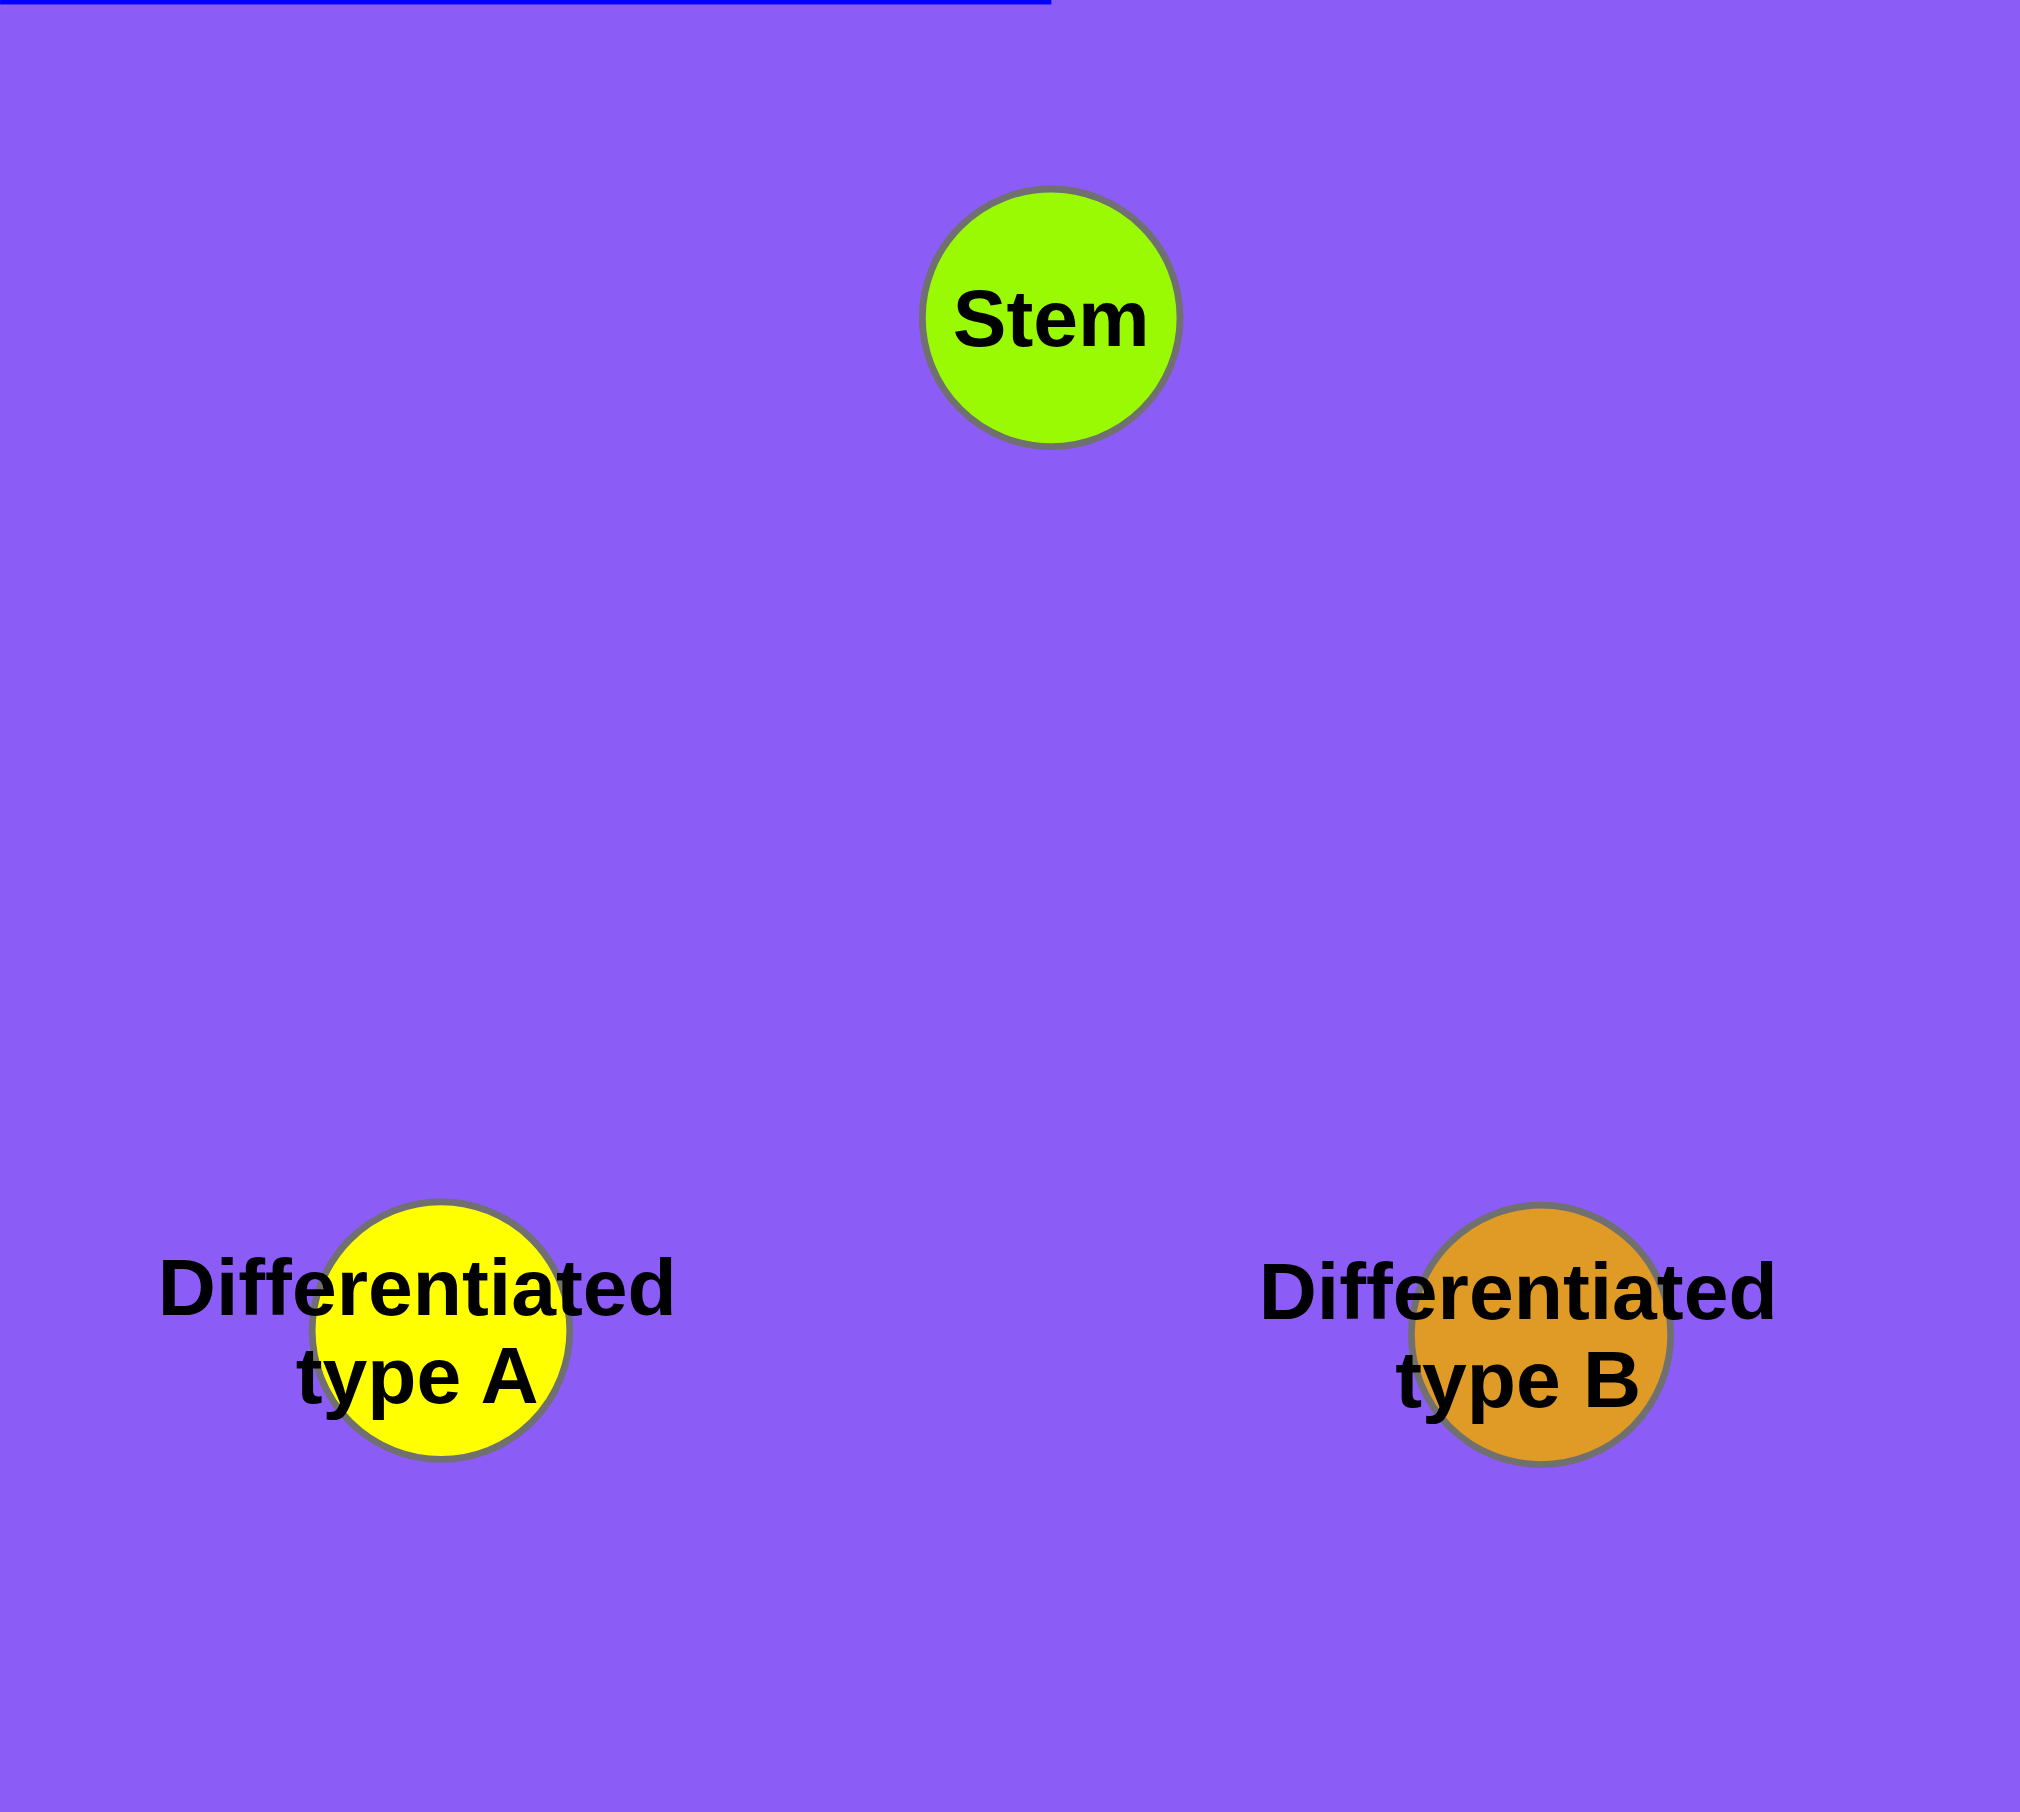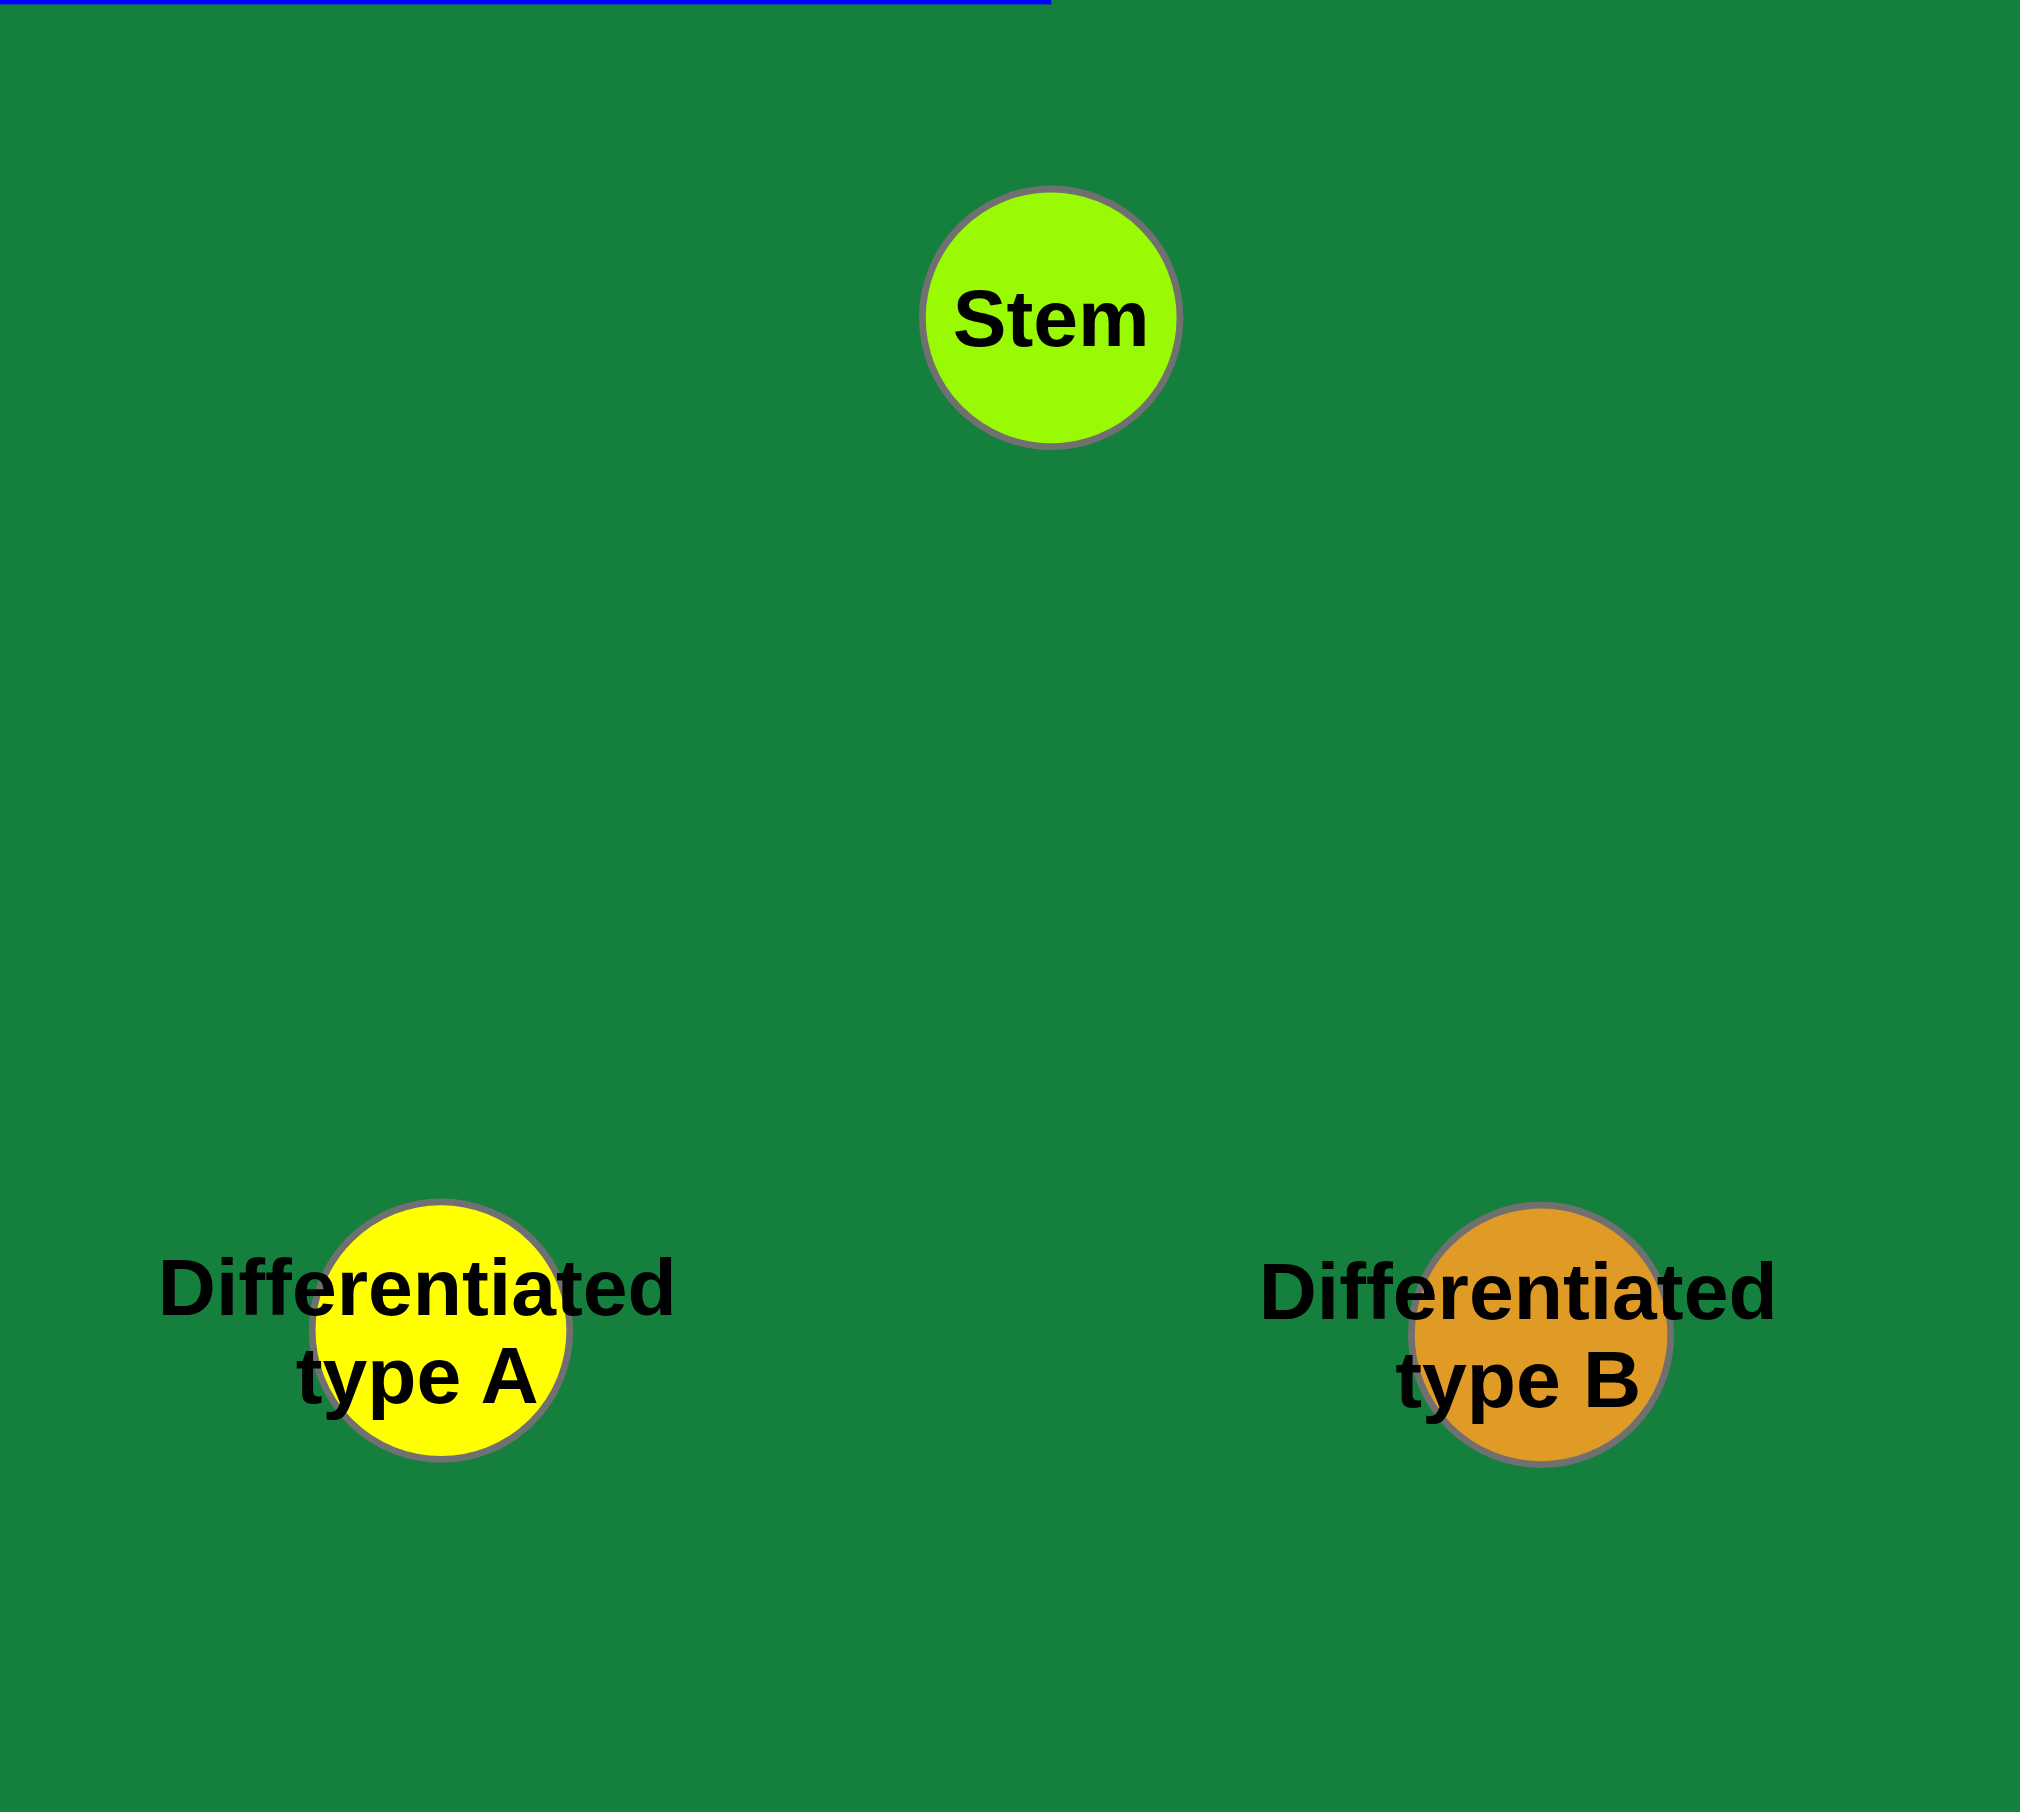--- a/index.html
+++ b/index.html
@@ -39,21 +39,21 @@
   .node-label-line {
     font-family: "Liberation Sans", sans-serif;
     font-weight: bold;
     font-size: 95px;
     fill: #000000;
   }
 </style>
 </head>
 <body>
 
-<div id="graph-canvas" style="background: #15803d;">
+<div id="graph-canvas" style="background: #8b5cf6;">
   <svg id="graph-svg" viewBox="0 0 2384 2138">
 
     <g>
       <line class="edge-line" x1="1240"></line>
       <line class="edge-line" x1="1240"></line>
     </g>
 
     <g>
 
       <g>

